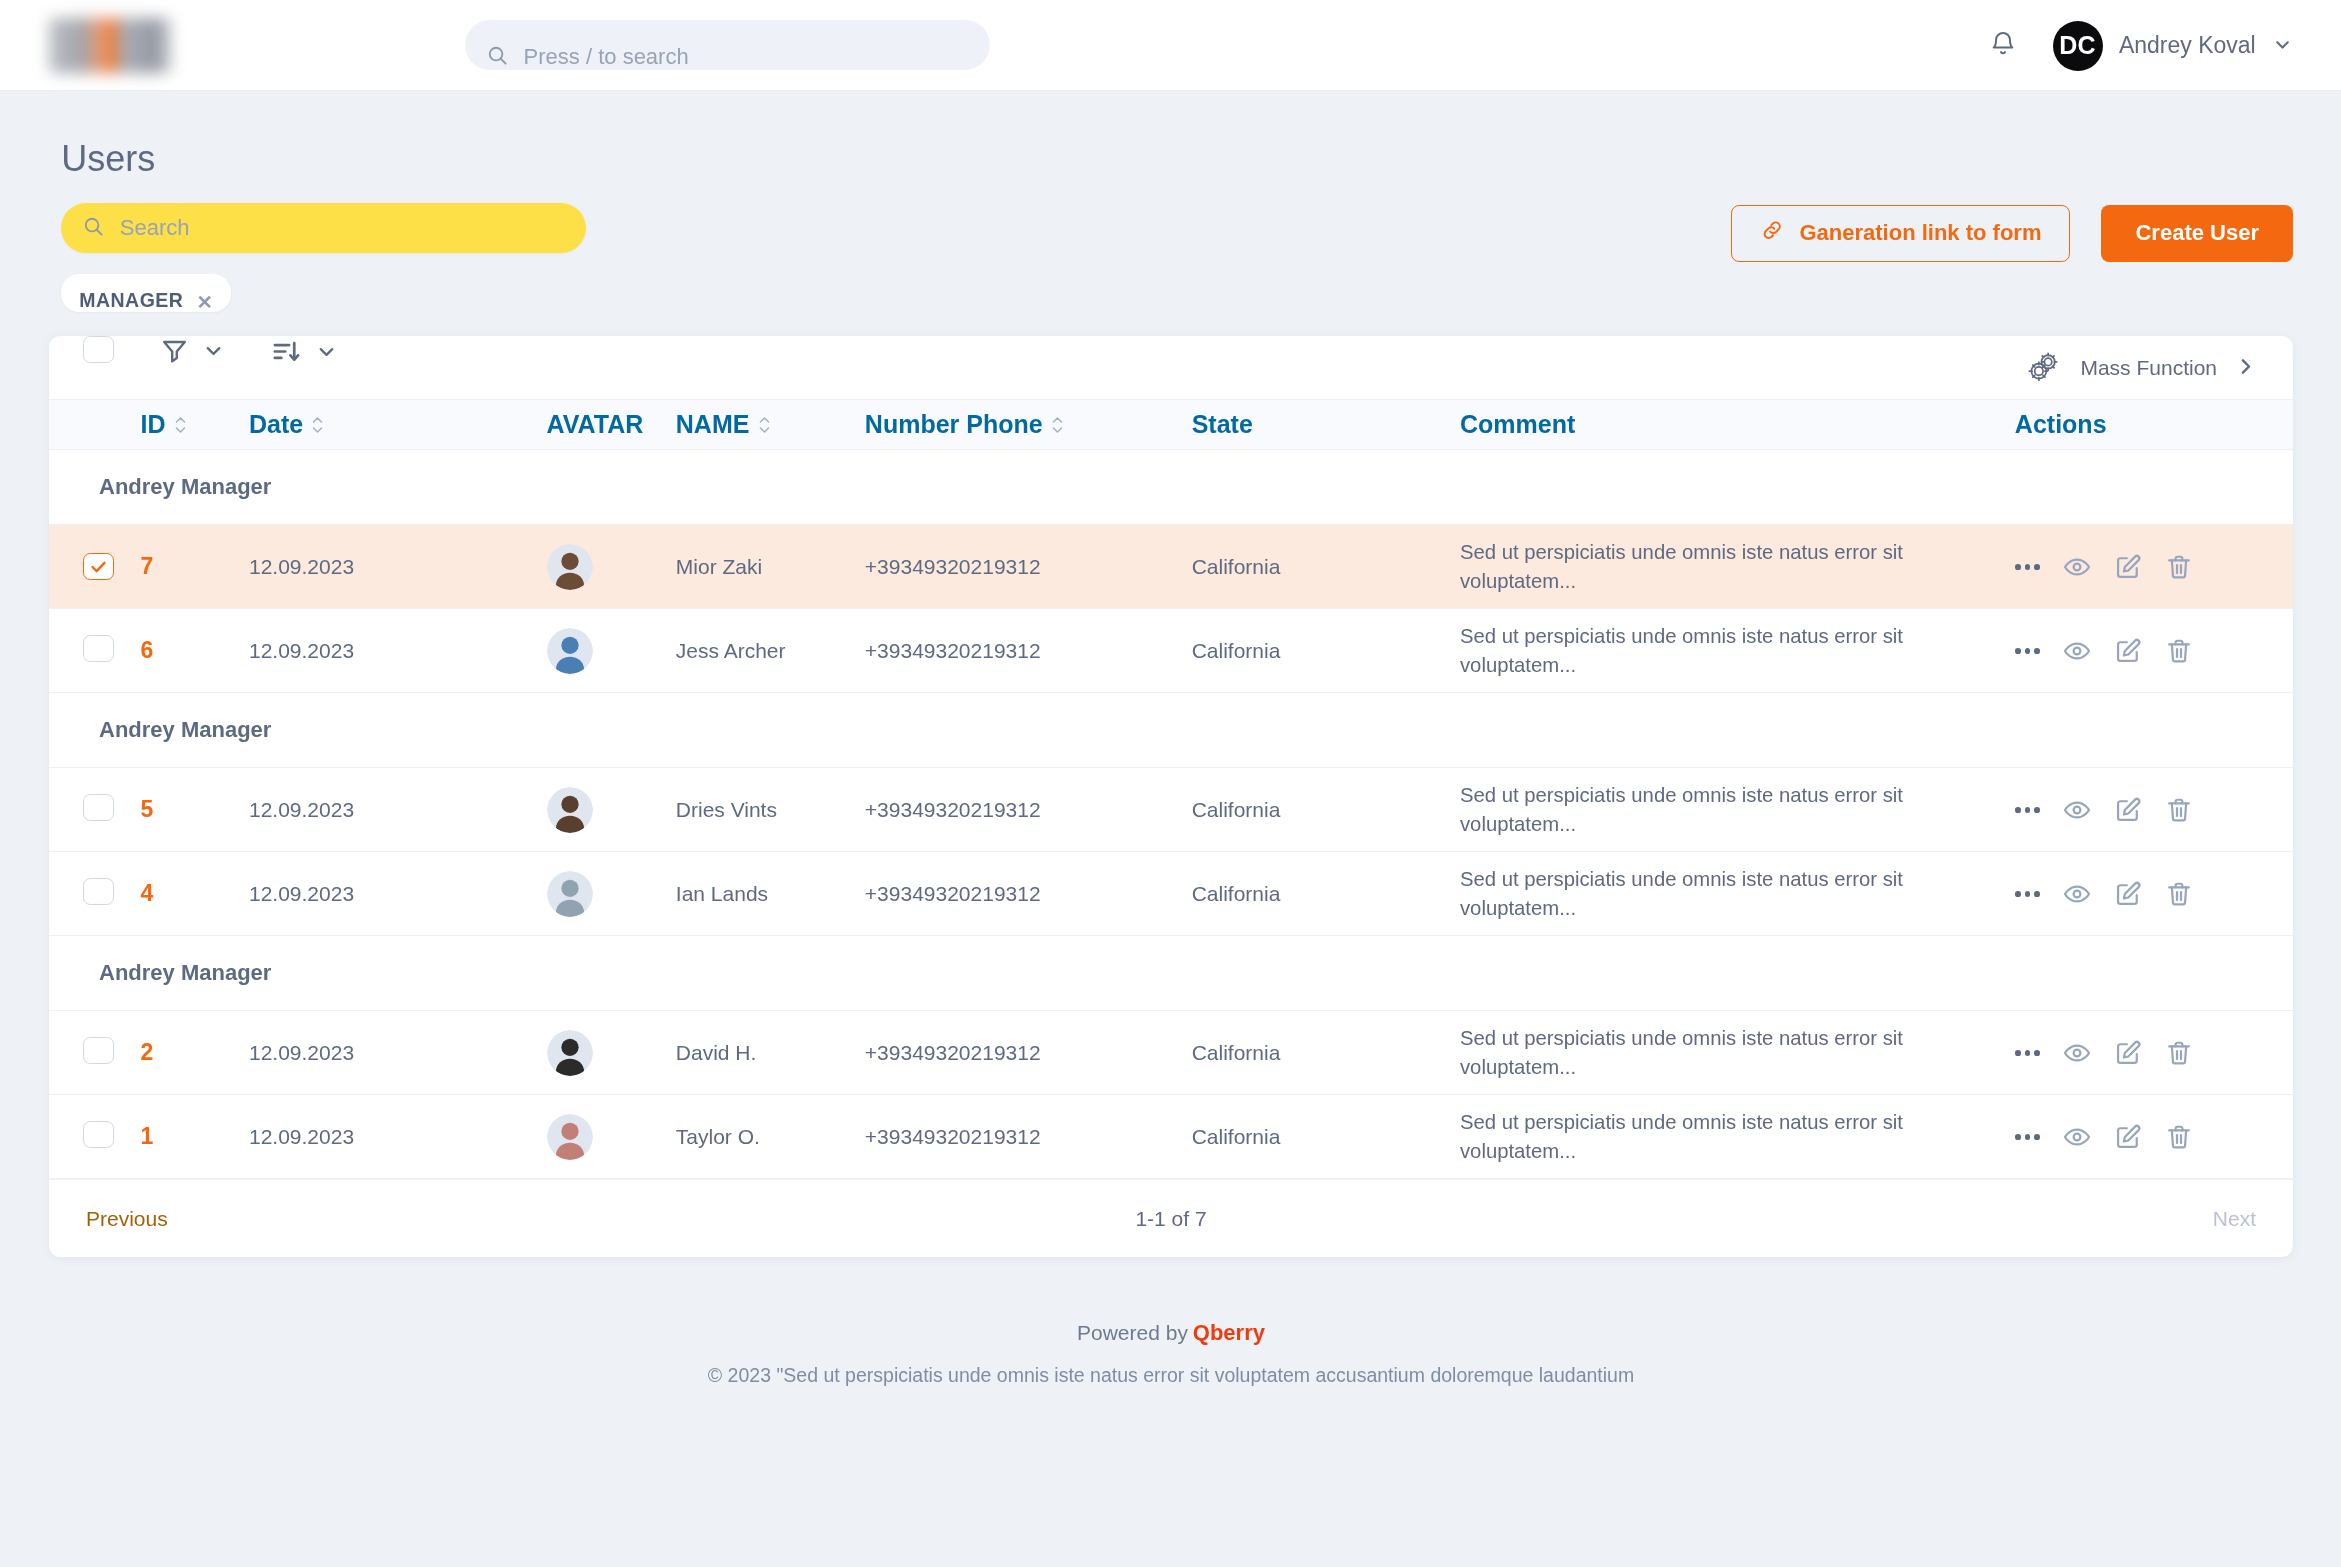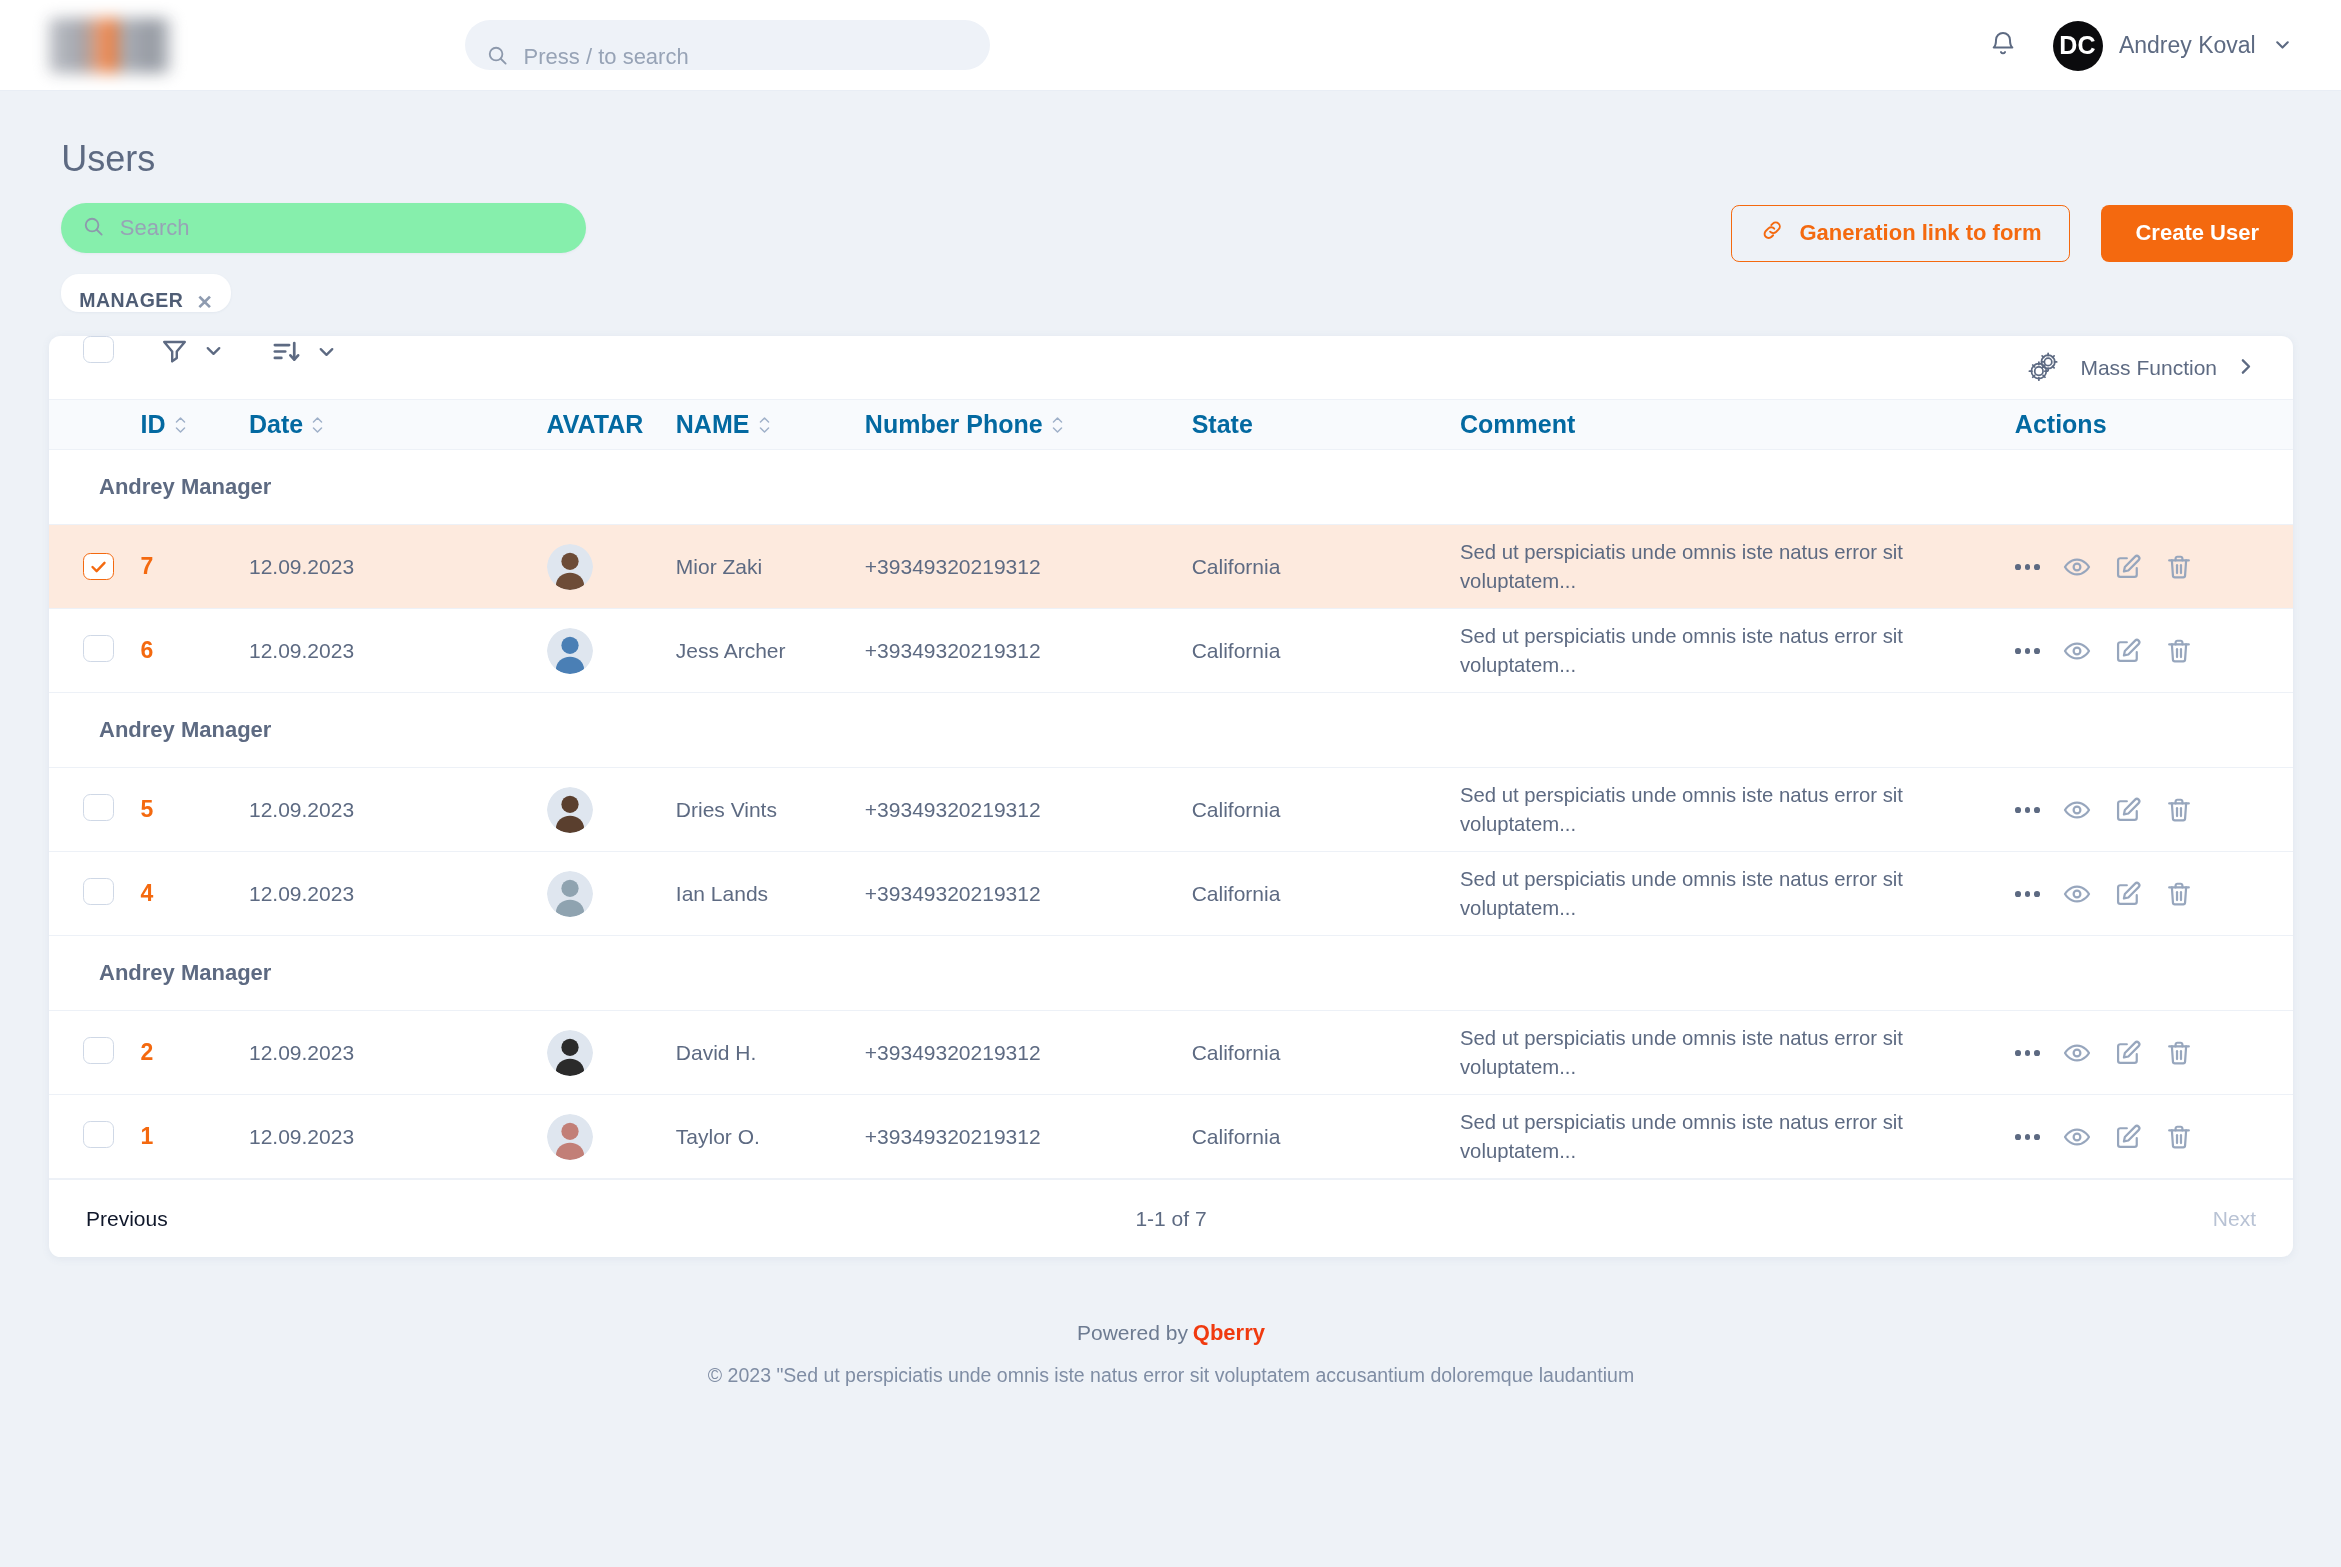--- a/index.html
+++ b/index.html
@@ -45,21 +45,21 @@
     display: flex; align-items: center; justify-content: center;
   }
   .user-name { font-size: 23px; color: #5d6a82; }
 
   
   .content { flex: 1 1 auto; padding: 5px 49px; position: relative; }
   .page-title { font-size: 36px; color: #5d6a82; margin: 42px 0 0 12.2px; font-weight: 400; }
 
   .toolrow { display: flex; align-items: flex-start; margin-top: 23px; position: relative; }
   .local-search {
-    width: 525px; height: 50px; border-radius: 25px; background: #86efac;
+    width: 525px; height: 50px; border-radius: 25px; background: #fde047;
     display: flex; align-items: center; padding: 0 21px; gap: 14.6px;
     margin-left: 12.2px; box-shadow: 0 0.8px 2.4px rgba(80,100,140,.07);
   }
   .local-search input {
     border: none; outline: none; background: transparent;
     font-family: "Liberation Sans", sans-serif; font-size: 22px; color: #5d6a82; width: 100%;
   }
   .local-search input::placeholder { color: #97a3b6; }
   .right-actions { position: absolute; right: 0; top: 1.6px; display: flex; align-items: center; gap: 31px; }
   .btn-outline {
@@ -136,21 +136,21 @@
   .comment-cell { line-height: 1.42; font-size: 20.3px; padding-right: 21px; }
   .actions-cell { display: flex; align-items: center; gap: 23px; }
   .dots { display: inline-flex; gap: 4.1px; cursor: pointer; }
   .dots i { width: 5.7px; height: 5.7px; border-radius: 50%; background: #5d6a82; display: block; }
   .iconbtn { cursor: pointer; display: inline-flex; }
 
   .pagination {
     height: 78px; display: flex; align-items: center; position: relative;
     padding: 0 37px; border-top: 0.8px solid #edf1f7;
   }
-  .pg-prev { font-size: 21px; color: #0f172a; cursor: pointer; }
+  .pg-prev { font-size: 21px; color: #a16207; cursor: pointer; }
   .pg-next { font-size: 21px; color: #b8c2d4; cursor: pointer; margin-left: auto; }
   .pg-mid { position: absolute; left: 50%; transform: translateX(-50%); font-size: 21px; color: #5d6a82; }
 
   
   .footer { text-align: center; padding: 63px 0 33px; }
   .powered { font-size: 21px; color: #6d7b91; }
   .powered b { color: #f03a0f; font-size: 22px; margin-left: 4.9px; }
   .copyright { margin-top: 18px; font-size: 19.5px; color: #7f8da4; }
 </style>
 </head>

